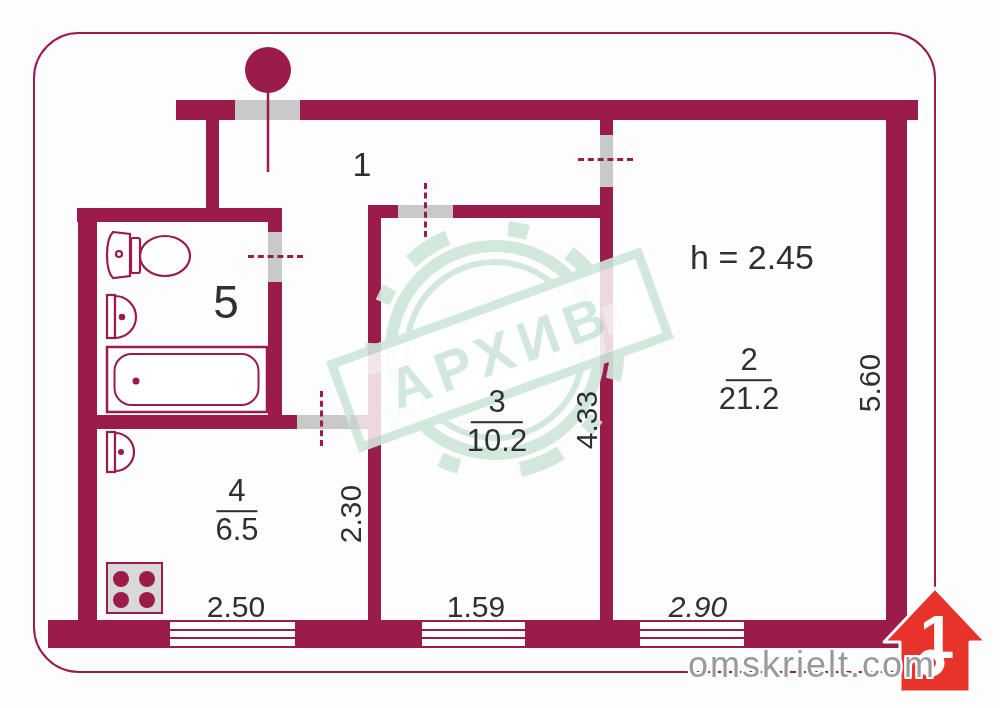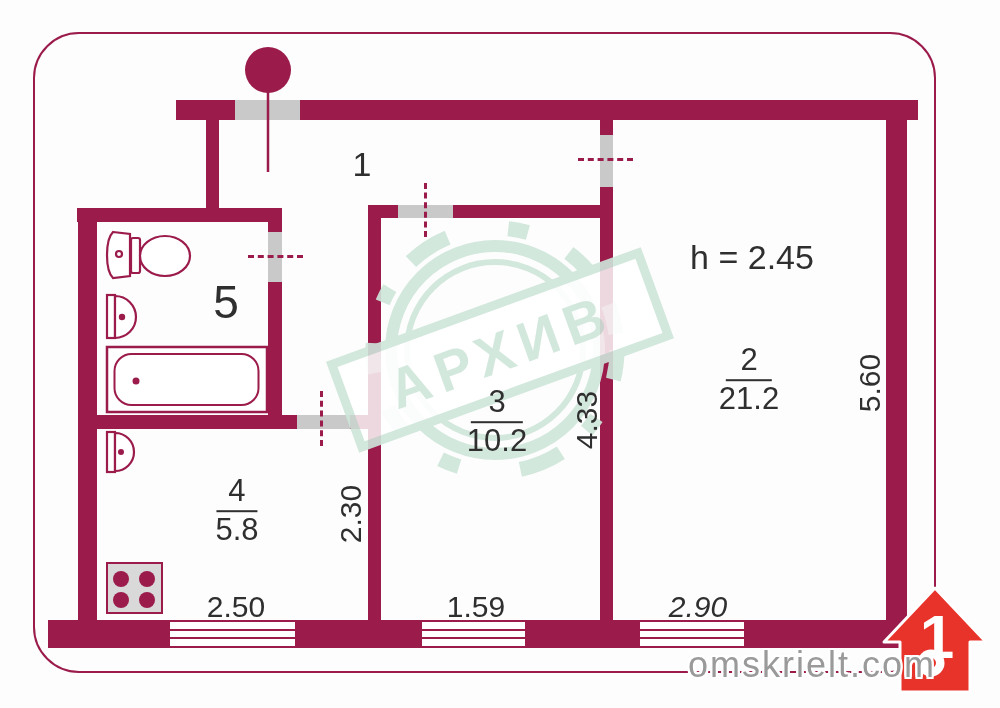--- a/index.html
+++ b/index.html
@@ -151,21 +151,21 @@
     <span>21.2</span>
   </div>
   <div class="frac" style="left:497px;top:422px;">
     <span>3</span>
     <span class="bar" style="width:52px;"></span>
     <span>10.2</span>
   </div>
   <div class="frac" style="left:237px;top:511px;">
     <span>4</span>
     <span class="bar" style="width:41px;"></span>
-    <span>5.8</span>
+    <span>6.5</span>
   </div>
 
   <div class="lbl" style="left:236px;top:607px;text-align:center;">2.50</div>
   <div class="lbl" style="left:476px;top:607px;">1.59</div>
   <div class="lbl" style="left:698px;top:607px;font-style:italic;">2.90</div>
   <div class="lbl rot" style="left:351px;top:514px;">2.30</div>
   <div class="lbl rot" style="left:587px;top:420px;">4.33</div>
   <div class="lbl rot" style="left:870px;top:383px;">5.60</div>
 
   <svg id="logo-layer" width="1000" height="708" viewBox="0 0 1000 708">

